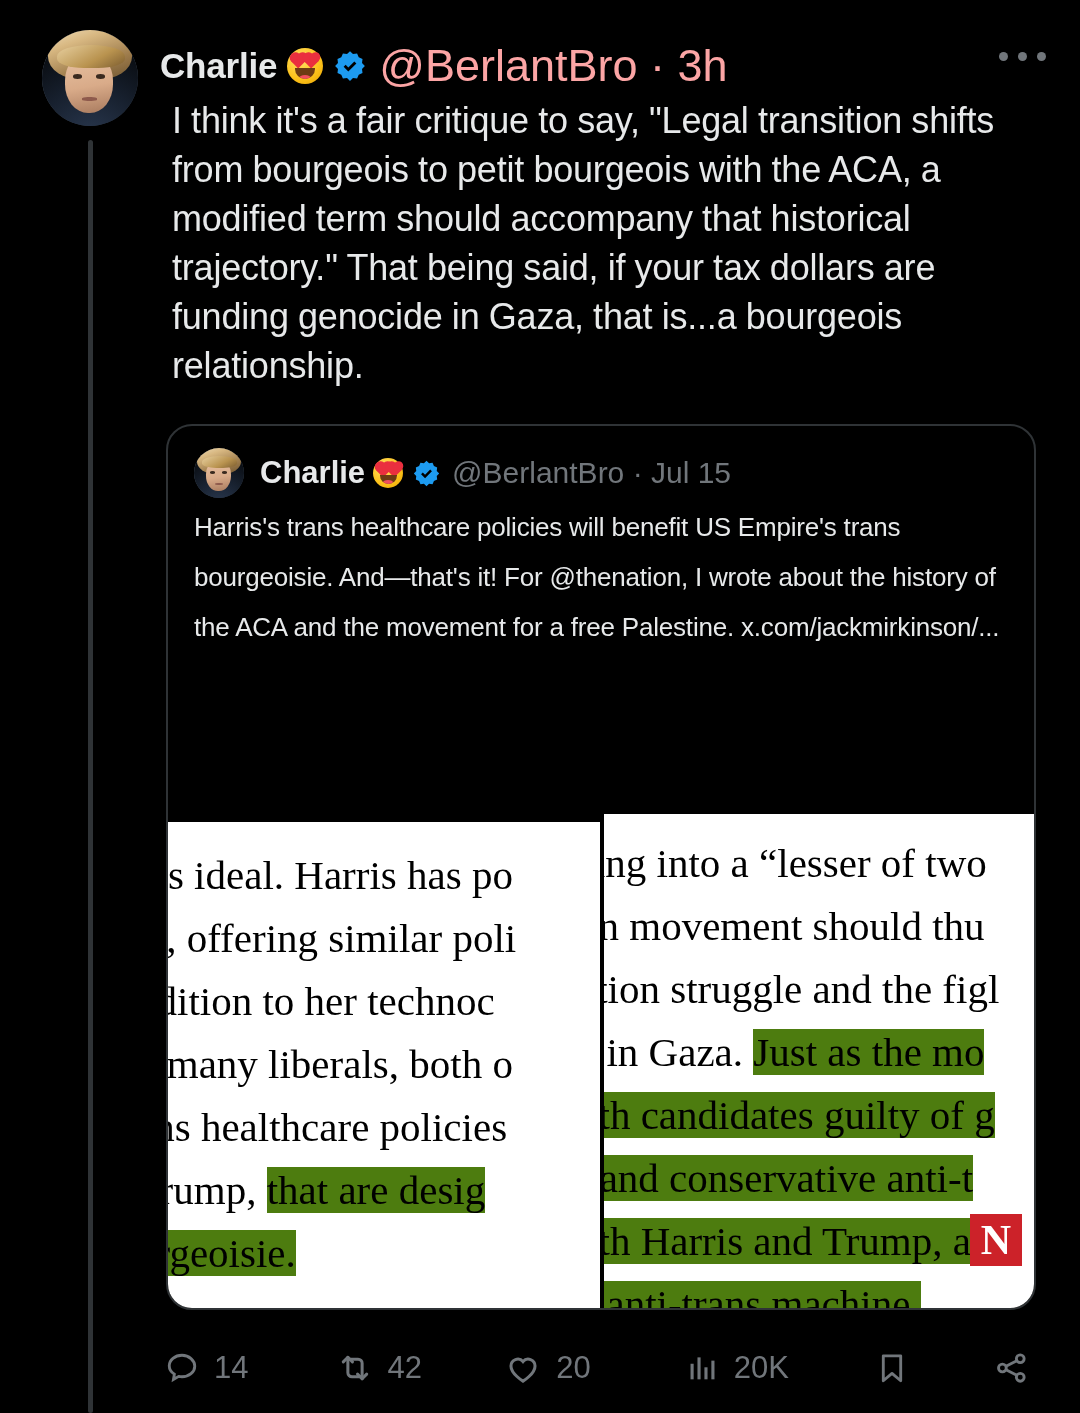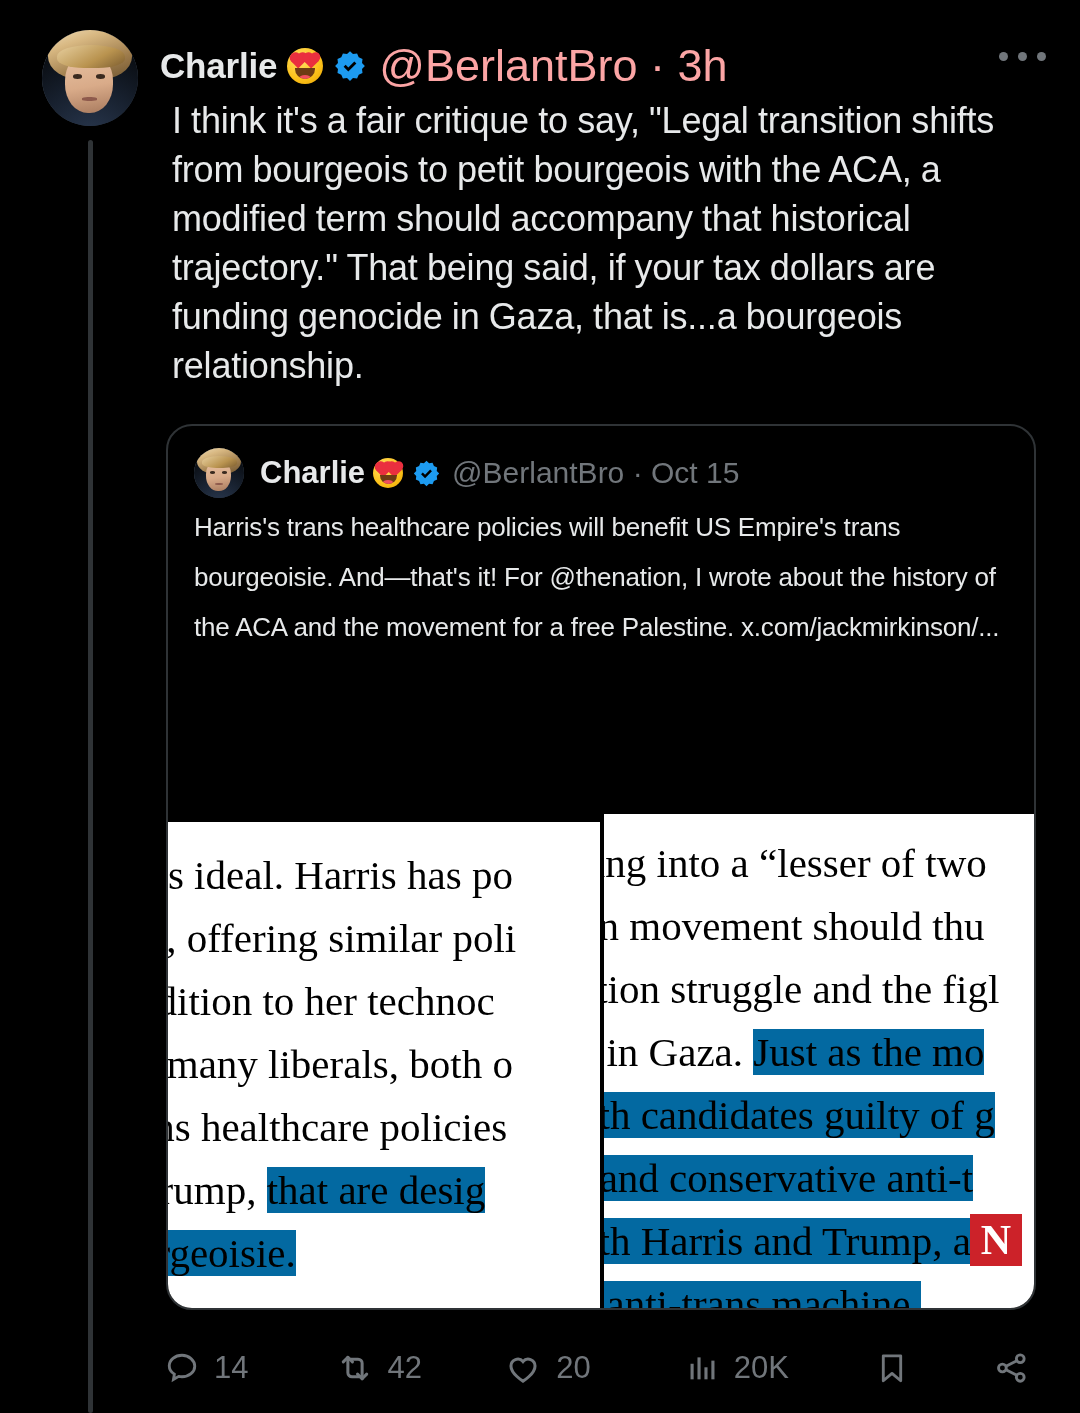--- a/index.html
+++ b/index.html
@@ -254,21 +254,21 @@
   .shot-inner {
     position: absolute;
     color: #000;
     font-family: "Liberation Serif", serif;
     font-size: 41px;
     line-height: 63px;
     white-space: nowrap;
   }
   .shot.left .shot-inner  { left: -32px; top: 22px; }
   .shot.right .shot-inner { left: -26px; top: 18px; }
-  .hl { background: #0369a1; }
+  .hl { background: #4d7c0f; }
   .nation-logo {
     position: absolute;
     right: 12px;
     bottom: 46px;
     width: 52px;
     height: 52px;
     background: #cc2229;
     color: #fff;
     font-family: "Liberation Serif", serif;
     font-size: 42px;
@@ -363,21 +363,21 @@
         <span class="heart l"></span>
         <span class="heart r"></span>
         <span class="smile"></span>
       </span>
       <span class="q-verified">
         <svg viewBox="0 0 24 24" width="29" height="29" aria-hidden="true">
           <path fill="#1d9bf0" d="M12 1.5l2.1 2.05 2.9-.35 1.15 2.68 2.68 1.15-.35 2.9L22.5 12l-2.02 2.07.35 2.9-2.68 1.15-1.15 2.68-2.9-.35L12 22.5l-2.1-2.05-2.9.35-1.15-2.68-2.68-1.15.35-2.9L1.5 12l2.02-2.07-.35-2.9 2.68-1.15L7 3.2l2.9.35L12 1.5z"></path>
           <path fill="#000" d="M10.8 15.9l-3.3-3.3 1.45-1.45 1.85 1.85 4.25-4.25 1.45 1.45-5.7 5.7z"></path>
         </svg>
       </span>
-      <span class="q-handle">@BerlantBro · Oct 15</span>
+      <span class="q-handle">@BerlantBro · Jul 15</span>
     </div>
 
     <div class="q-text">Harris's trans healthcare policies will benefit US Empire's trans bourgeoisie. And—that's it! For @thenation, I wrote about the history of the ACA and the movement for a free Palestine. x.com/jackmirkinson/...</div>
 
     <div class="shots">
 
       <div class="shot left">
         <div class="shot-inner">
           <div>, is ideal. Harris has po</div>
           <div>er, offering similar poli</div>

